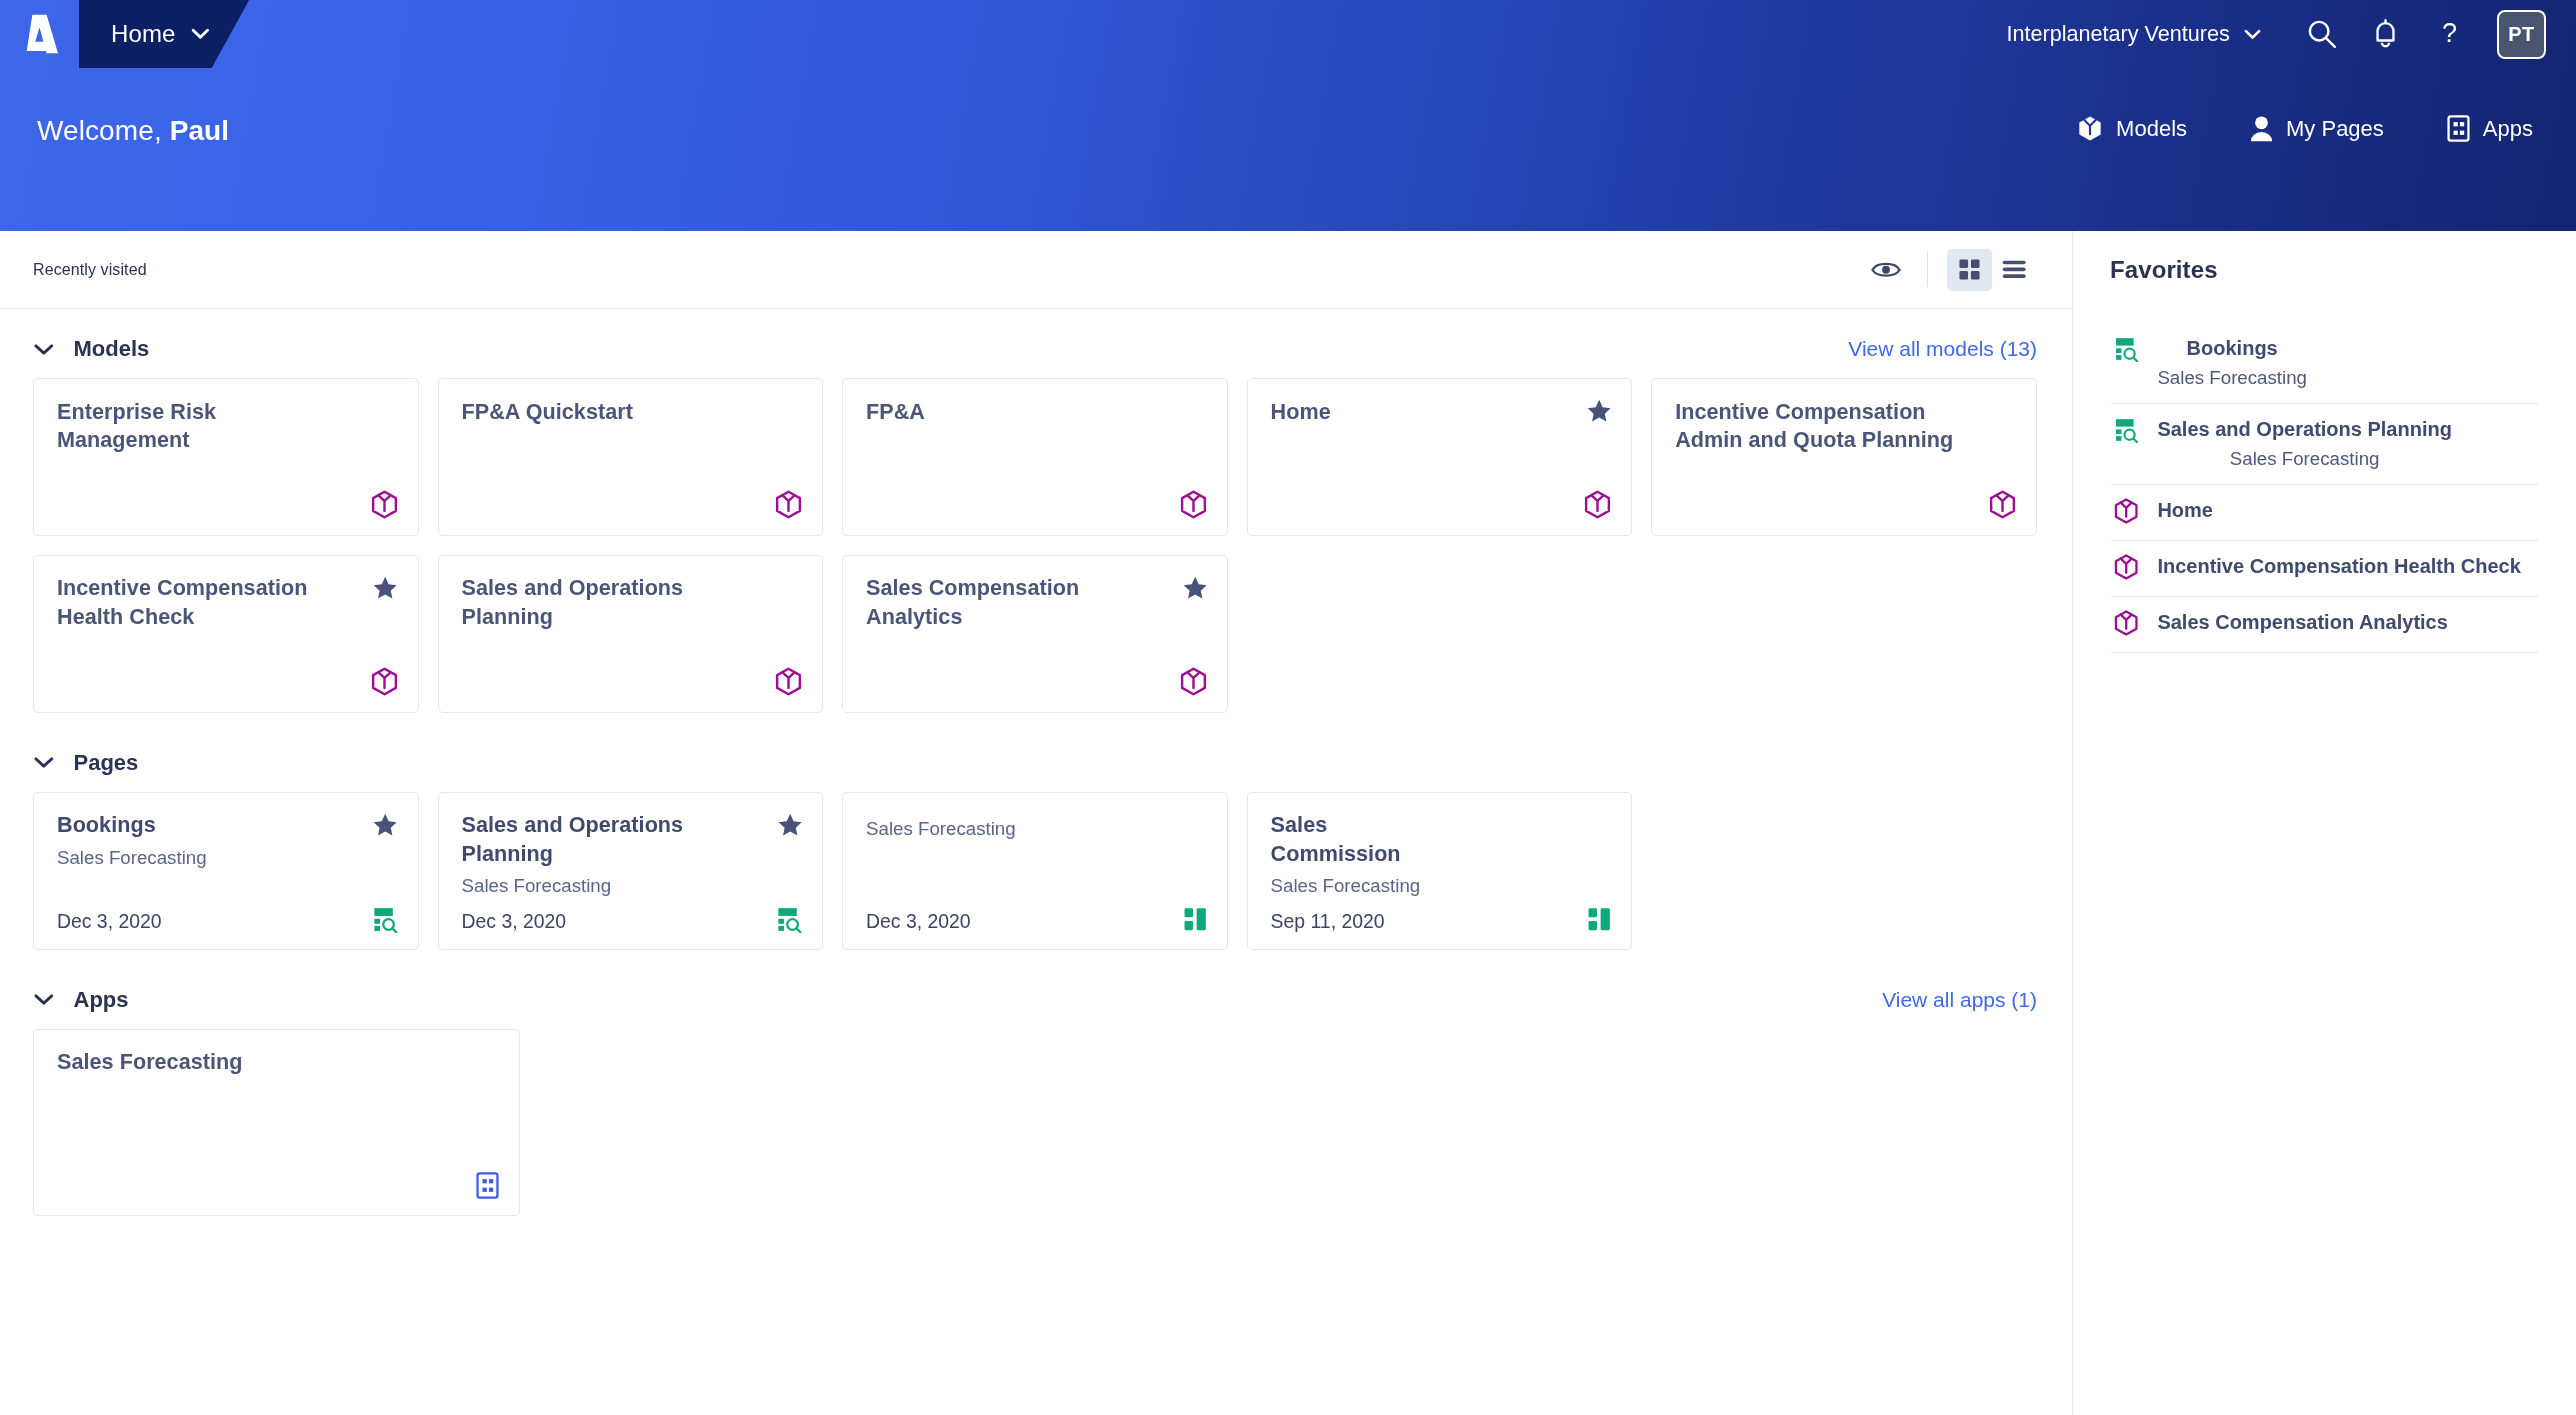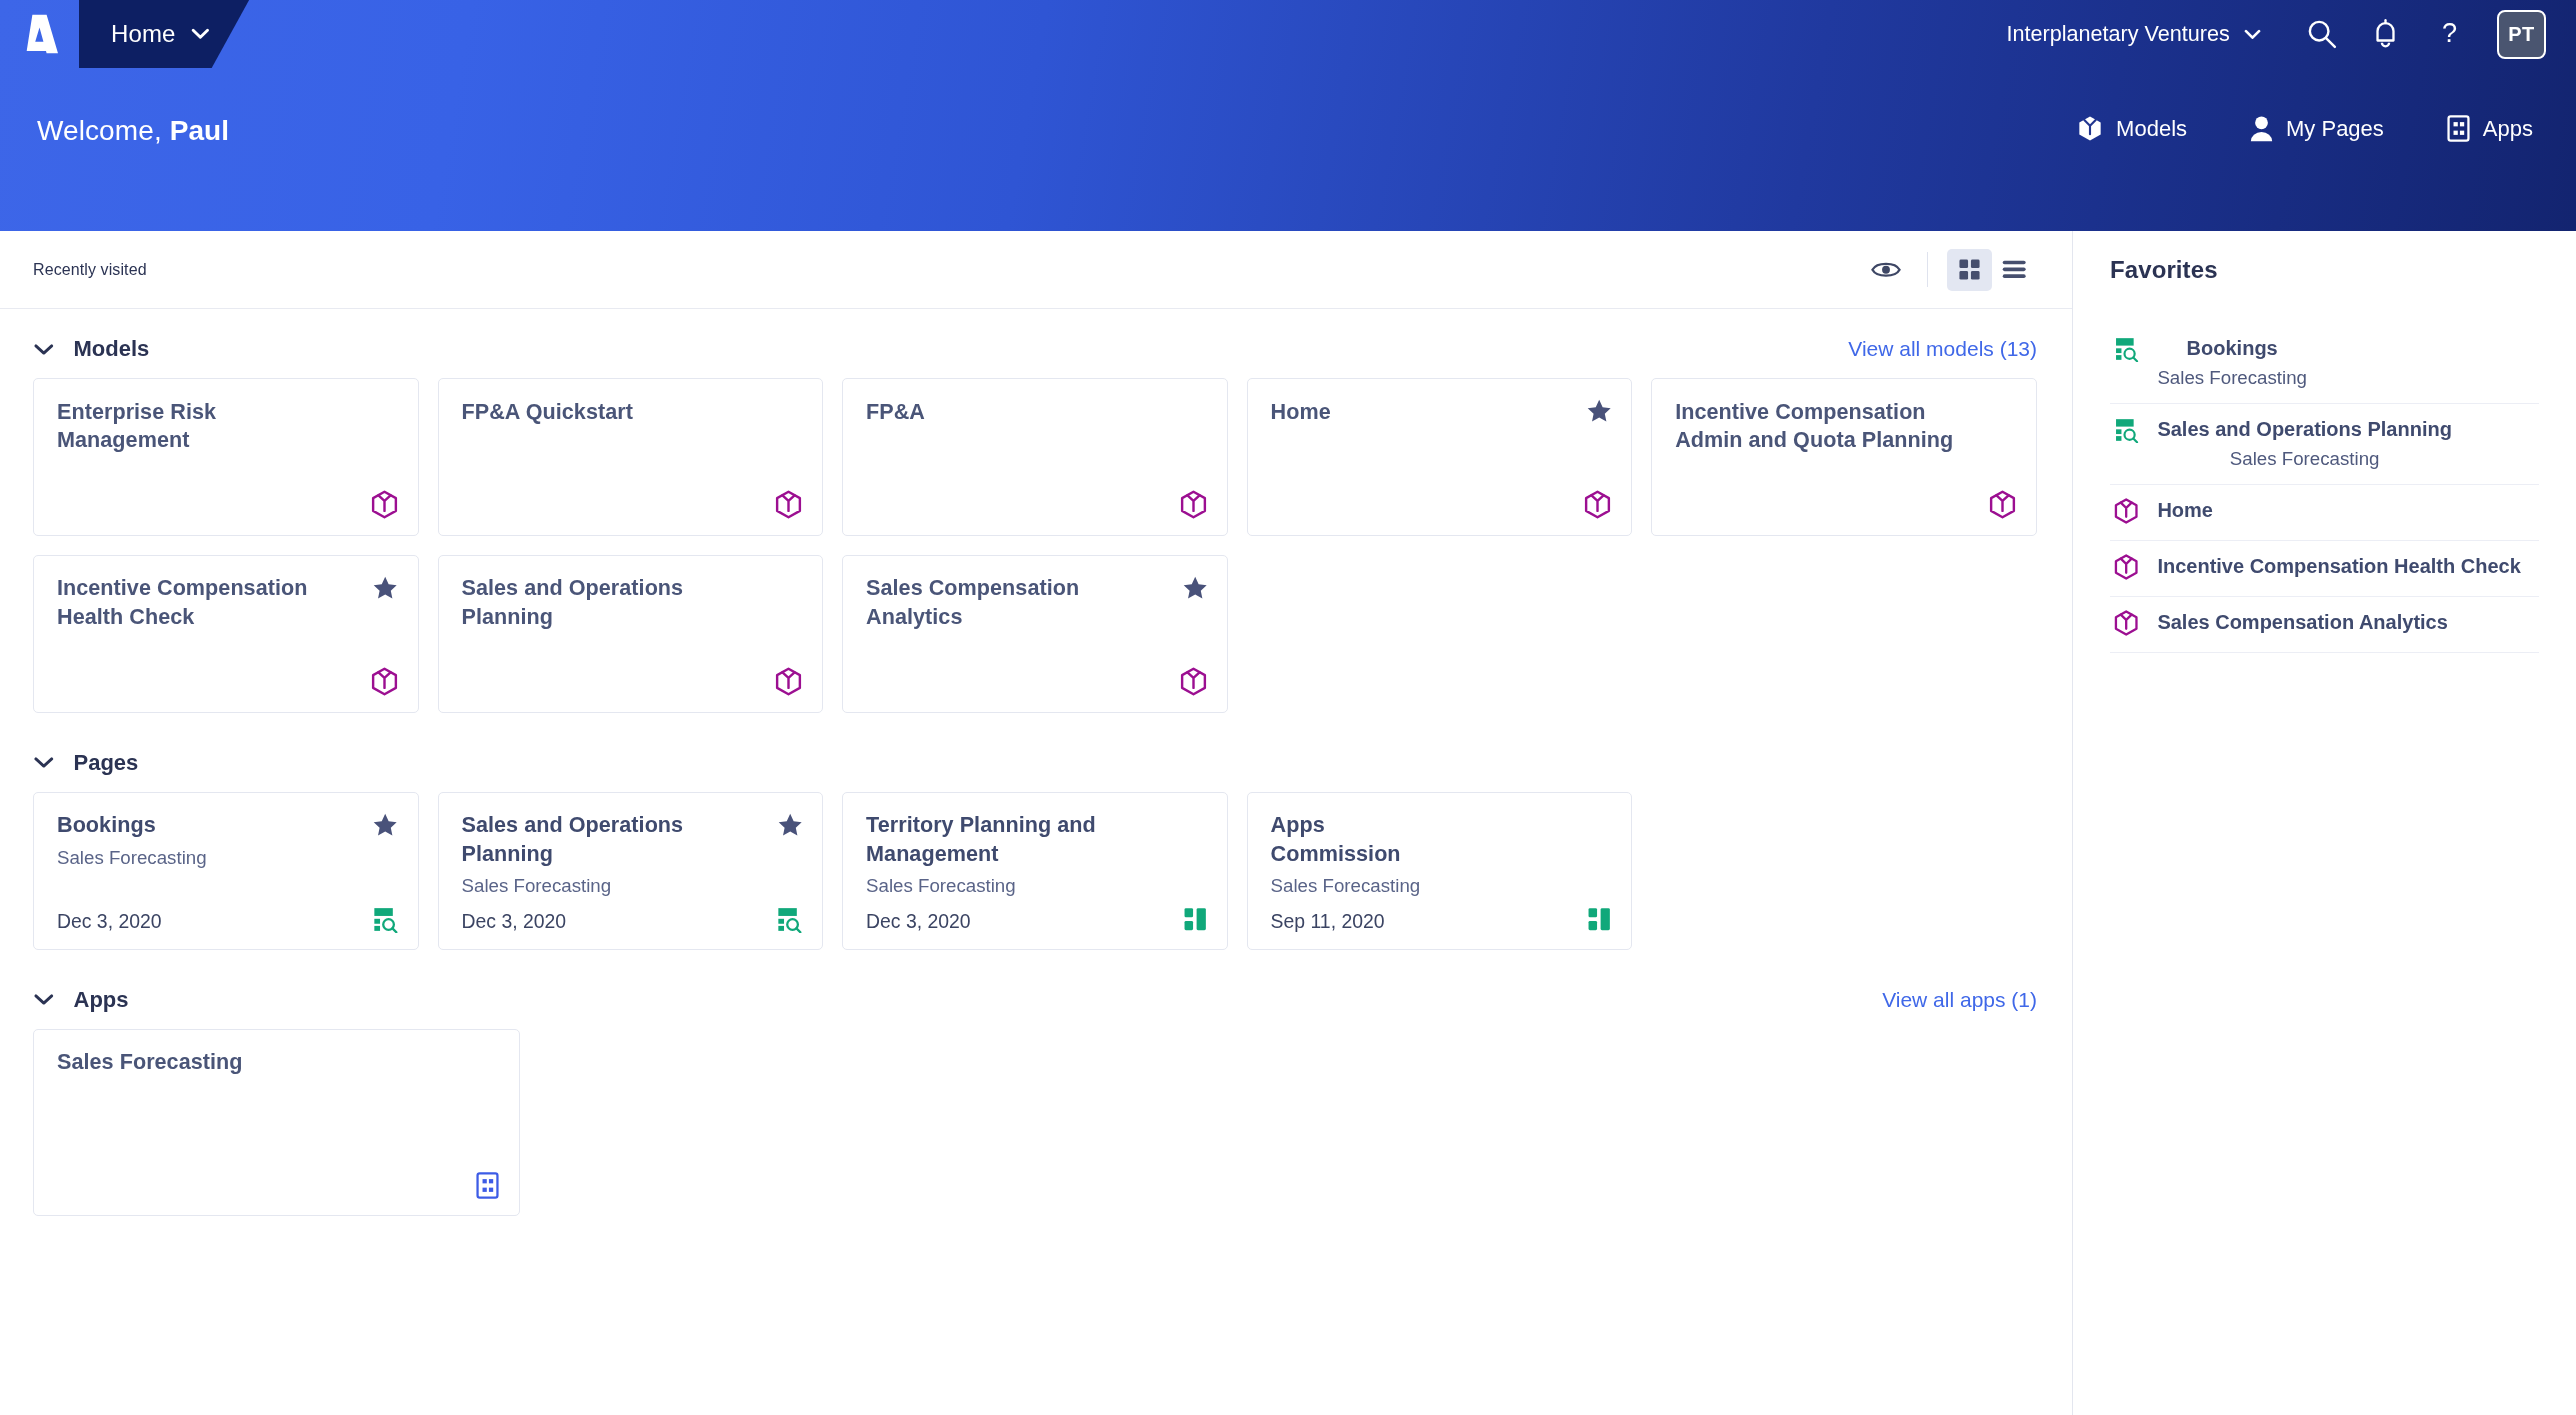--- a/index.html
+++ b/index.html
@@ -666,40 +666,39 @@
                 <circle cx="23" cy="26" r="7.5" stroke="#10a87a" stroke-width="3.2" fill="none"></circle>
                 <path d="M28.5 31.5 L34 37" stroke="#10a87a" stroke-width="3.2" stroke-linecap="round"></path>
               </svg>
             </div>
           </div>
         </div>
 
         <div class="card page">
           <div class="card-top">
             <div>
-              <div class="card-title">Territory Planning and Management</div>
               <div class="card-sub">Sales Forecasting</div>
             </div>
           </div>
           <div class="card-bottom">
             <div class="card-date">Dec 3, 2020</div>
             <div class="card-icon">
               <svg width="24.4" height="27" viewBox="0 0 34 38">
                 <rect x="2" y="3" width="12" height="13" rx="2" fill="#10a87a"></rect>
                 <rect x="2" y="21" width="12" height="13" rx="2" fill="#10a87a"></rect>
                 <rect x="19" y="3" width="13" height="31" rx="2" fill="#10a87a"></rect>
               </svg>
             </div>
           </div>
         </div>
 
         <div class="card page">
           <div class="card-top">
             <div>
-              <div class="card-title">Apps Commission</div>
+              <div class="card-title">Sales Commission</div>
               <div class="card-sub">Sales Forecasting</div>
             </div>
           </div>
           <div class="card-bottom">
             <div class="card-date">Sep 11, 2020</div>
             <div class="card-icon">
               <svg width="24.4" height="27" viewBox="0 0 34 38">
                 <rect x="2" y="3" width="12" height="13" rx="2" fill="#10a87a"></rect>
                 <rect x="2" y="21" width="12" height="13" rx="2" fill="#10a87a"></rect>
                 <rect x="19" y="3" width="13" height="31" rx="2" fill="#10a87a"></rect>

